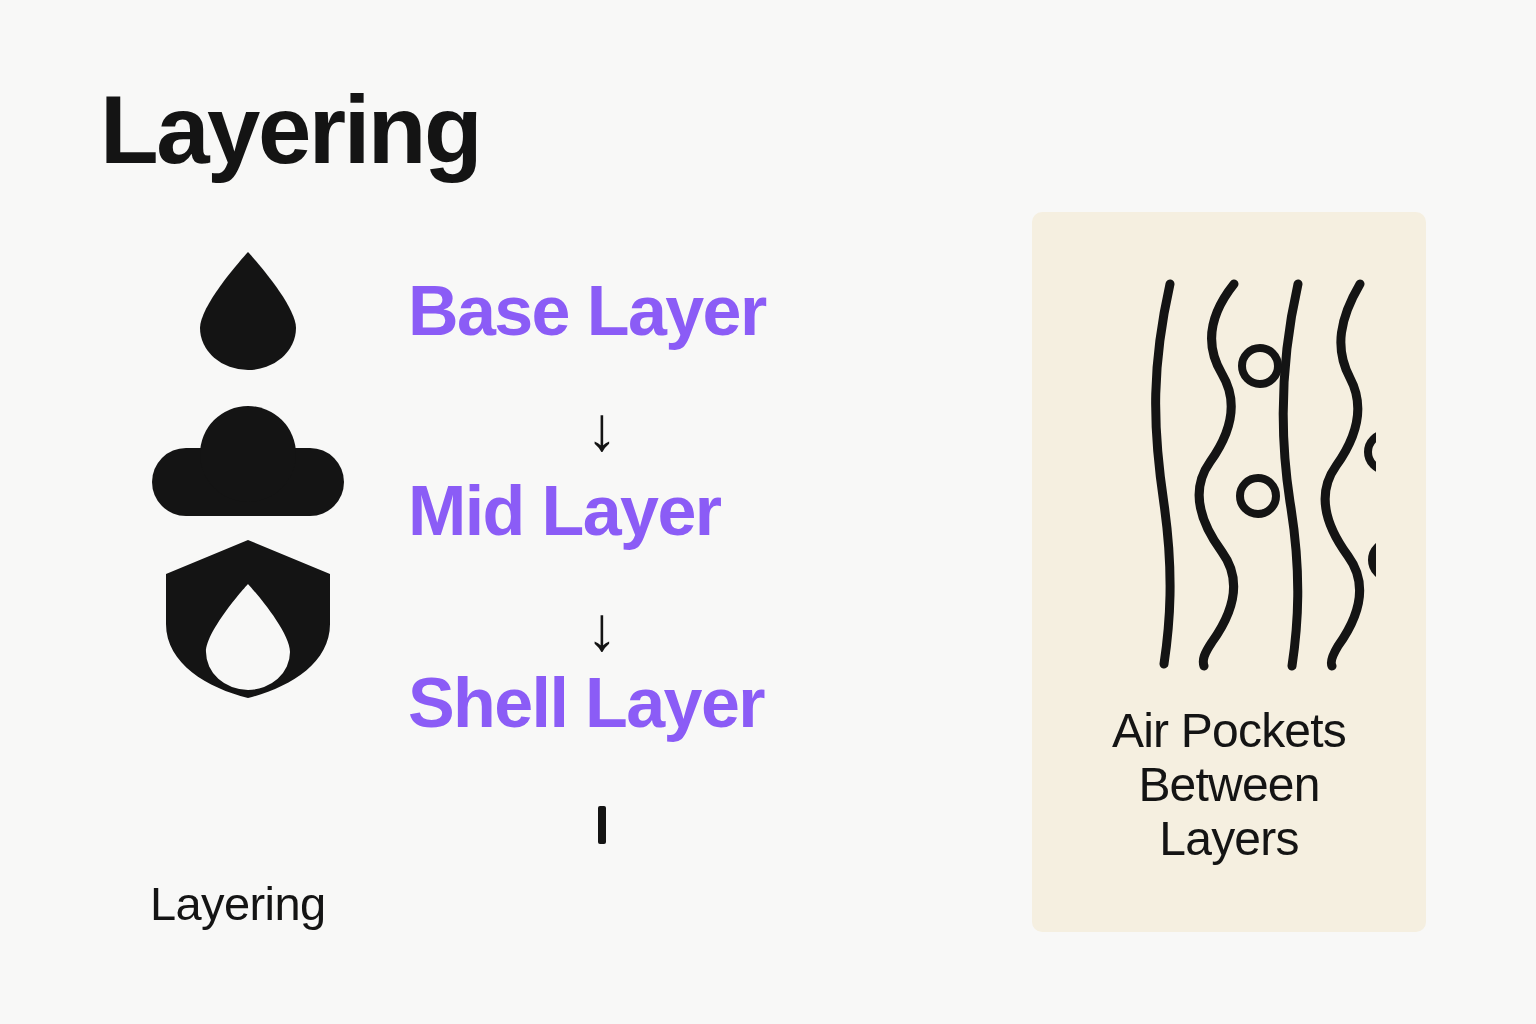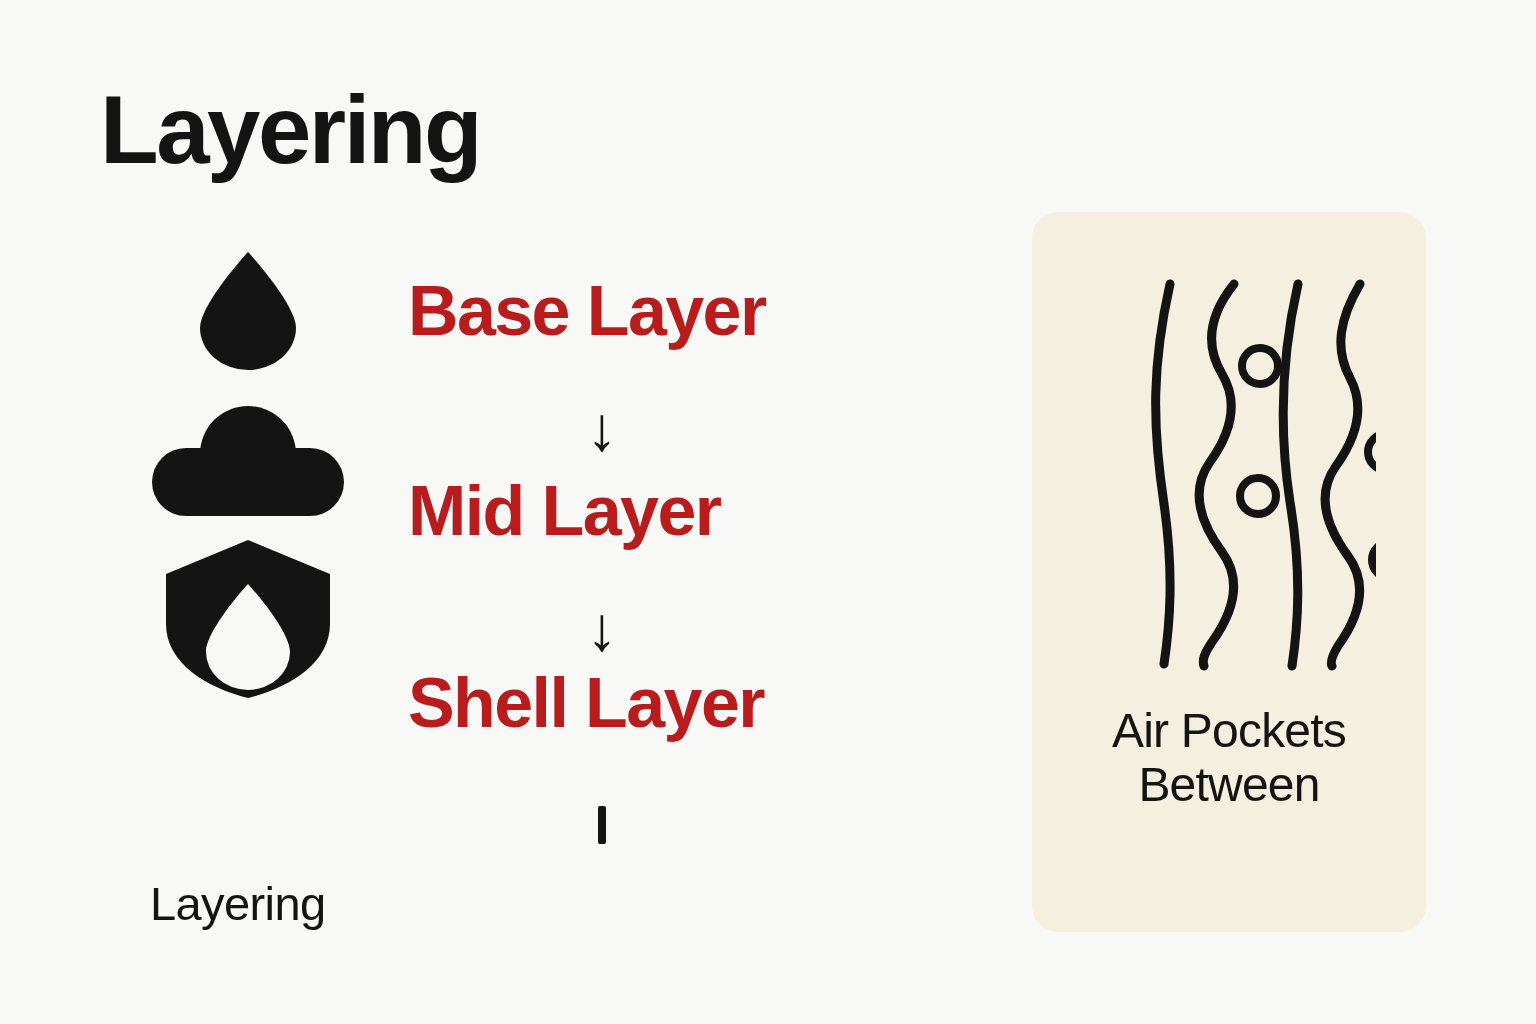--- a/index.html
+++ b/index.html
@@ -62,21 +62,21 @@
     top: 276px;
     width: 420px;
   }
   .flow-label {
     position: absolute;
     left: 8px;
     font-size: 70px;
     font-weight: 700;
     letter-spacing: -1.6px;
     line-height: 1;
-    color: #b91c1c;
+    color: #8b5cf6;
     white-space: nowrap;
   }
   .lbl-base  { top: 0px;   }
   .lbl-mid   { top: 200px; }
   .lbl-shell { top: 392px; text-align: center; }
 
   .arrow {
     position: absolute;
     left: 178px;
     width: 48px;
@@ -113,21 +113,21 @@
   .cap-insulation { left: 479px; top: 880px; }
 
   
   .card {
     position: absolute;
     left: 1032px;
     top: 212px;
     width: 394px;
     height: 720px;
     background: #f5efe0;
-    border-radius: 26px;
+    border-radius: 10px;
     box-sizing: border-box;
   }
   .card-graphic {
     position: absolute;
     left: 50px;
     top: 62px;
     width: 294px;
     height: 400px;
   }
   .card-graphic svg { display: block; }
@@ -217,17 +217,18 @@
           <circle cx="304" cy="178" r="18"></circle>
           <circle cx="176" cy="222" r="18"></circle>
           <circle cx="308" cy="286" r="18"></circle>
         </g>
       </svg>
     </div>
 
     <div class="card-caption">
       <span>Air Pockets</span>
       <span>Between</span>
+      <span>Layers</span>
     </div>
 
   </div>
 
 </div>
 
 </body></html>

